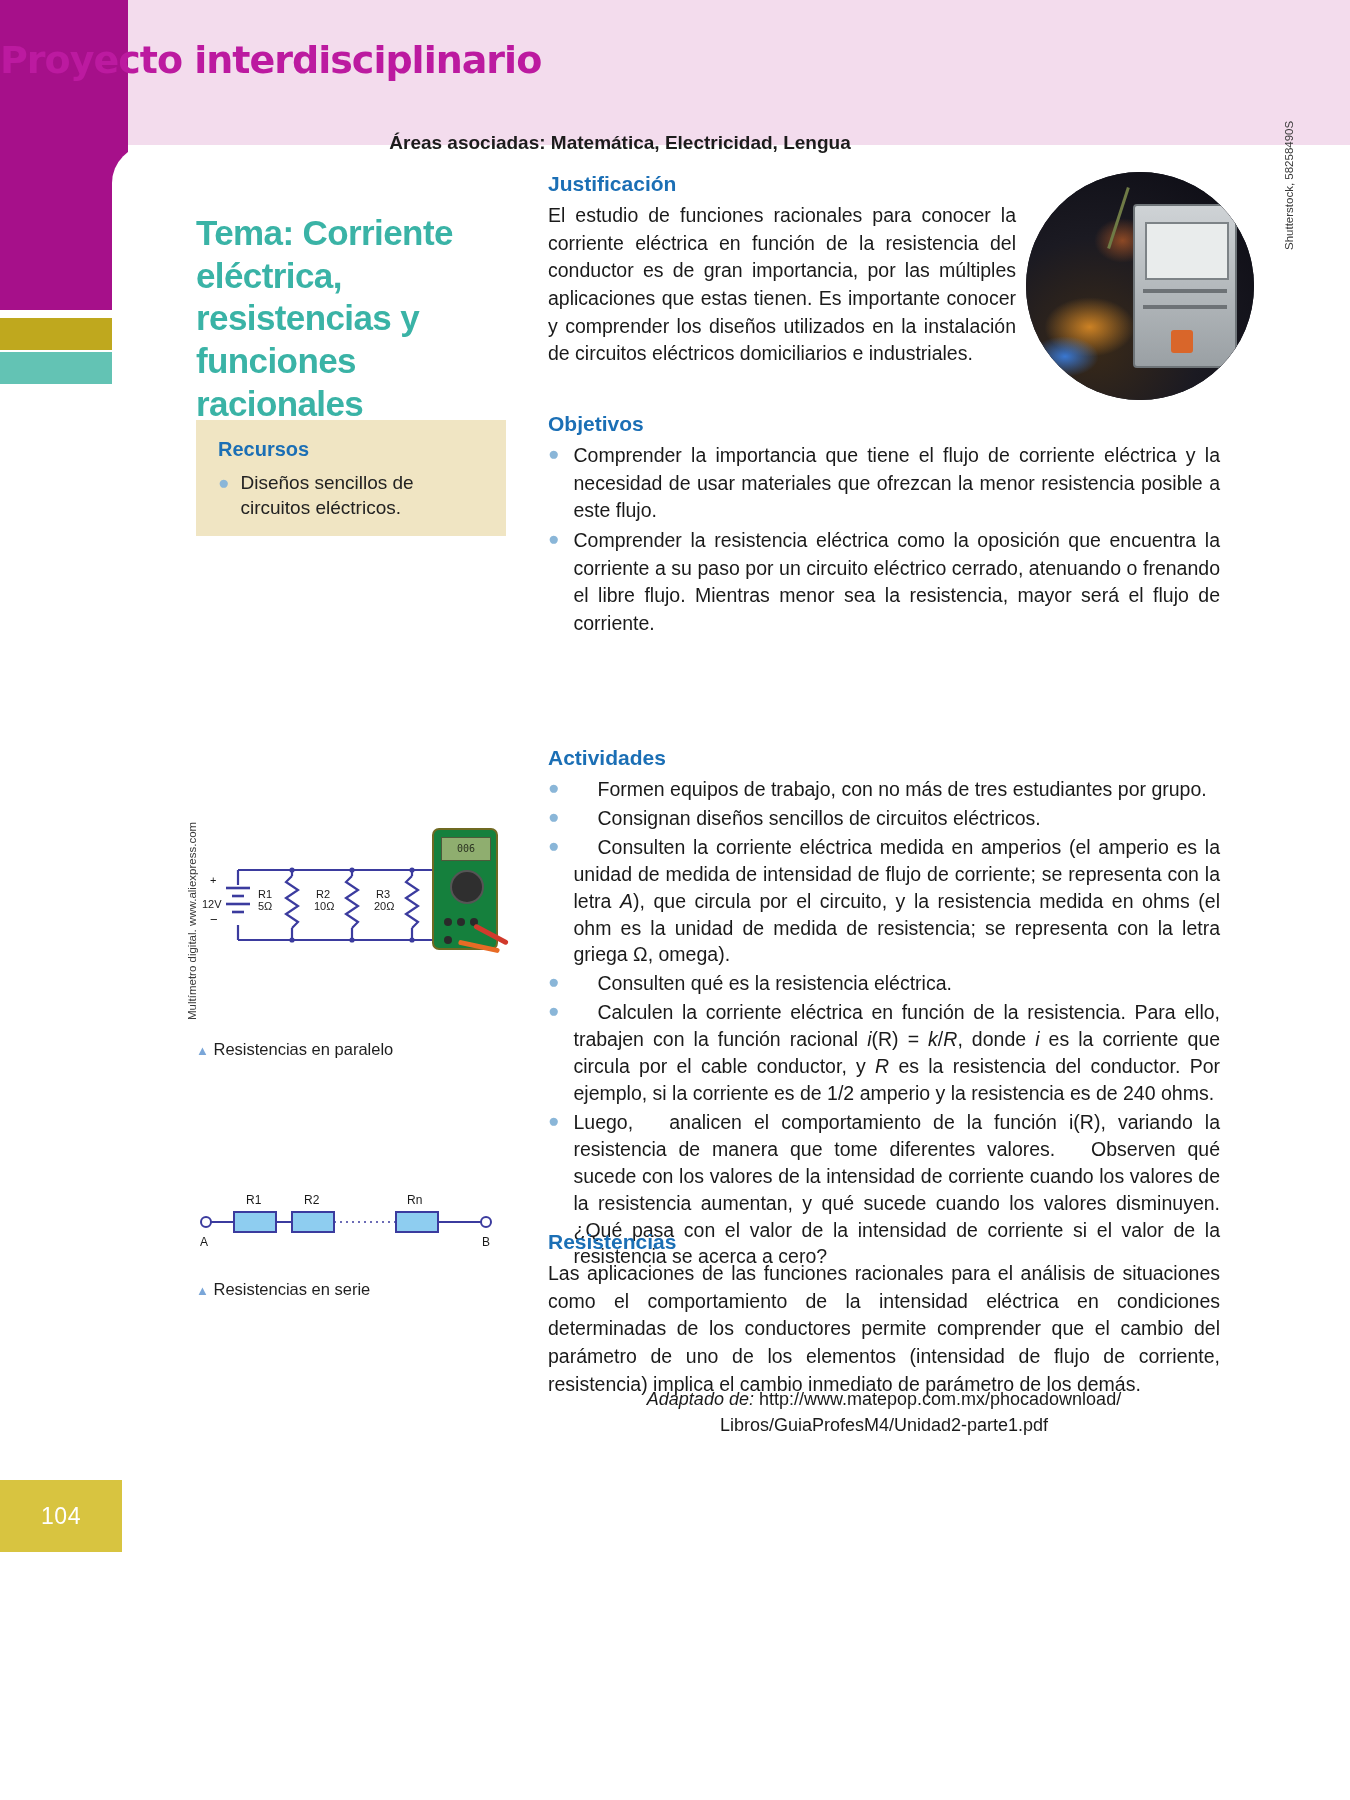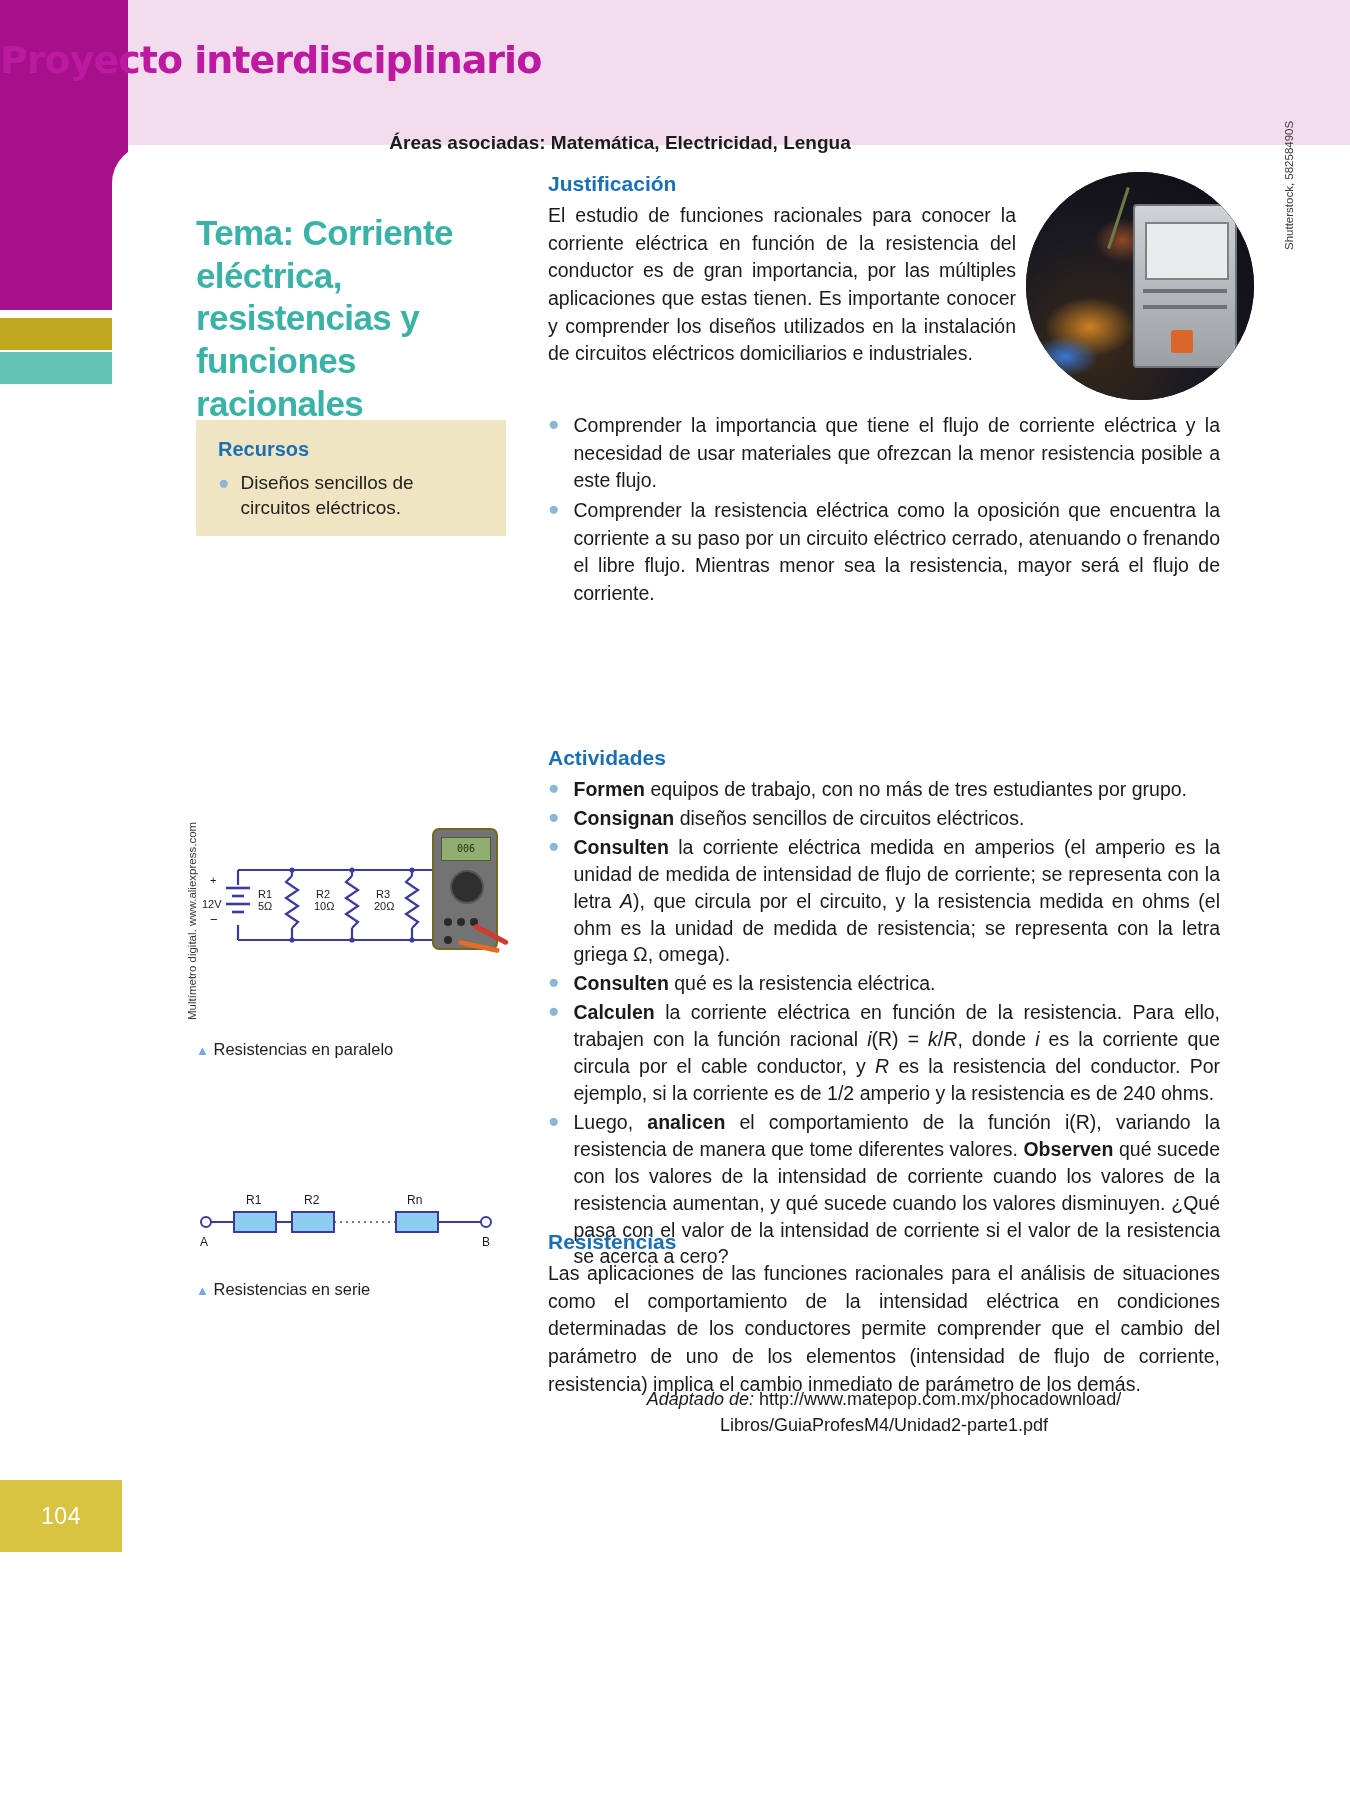--- a/index.html
+++ b/index.html
@@ -104,21 +104,21 @@
   }
   .just-txt{width:468px;}
   ul.bul{margin:0;padding:0;list-style:none;}
   ul.bul li{
     display:flex;gap:14px;margin-bottom:2px;
     font-size:19.5px;color:#1a1a1a;line-height:1.42;text-align:justify;
   }
   ul.bul li .dot{color:#8ab6d8;font-size:19px;line-height:1.3;flex:0 0 auto;}
   ul.bul li .txt{flex:1 1 auto;text-align:justify;}
   .act li .txt{line-height:1.38;}
-  b{font-weight:bold;}
+  b{font-weight:normal;margin-left:24px;}
   i{font-style:italic;}
   
   .photo{
     position:absolute;left:1026px;top:172px;width:228px;height:228px;
     border-radius:50%;
     overflow:hidden;
     background:#10121c;
   }
   .photo .sky{
     position:absolute;inset:0;
@@ -160,21 +160,21 @@
   .fig-caption .tri{color:#7aa6d8;font-size:13px;}
   .figA{position:absolute;left:200px;top:840px;width:320px;height:130px;}
   .figB{position:absolute;left:196px;top:1180px;width:320px;height:80px;}
   .capA{position:absolute;left:196px;top:1040px;}
   .capB{position:absolute;left:196px;top:1280px;}
   .multimeter{
     position:absolute;left:418px;top:828px;width:96px;height:150px;
   }
   .mm-body{
     position:absolute;left:14px;top:0;width:62px;height:118px;
-    background:#737373;border:2px solid #6f6a22;border-radius:7px;
+    background:#15803d;border:2px solid #6f6a22;border-radius:7px;
   }
   .mm-screen{
     position:absolute;left:7px;top:7px;width:48px;height:22px;
     background:#8fae6f;border:1px solid #4d5a3a;
     font-size:10px;color:#2c3322;text-align:center;line-height:22px;
     font-family:"DejaVu Sans Mono",monospace;
   }
   .mm-dial{
     position:absolute;left:16px;top:40px;width:30px;height:30px;border-radius:50%;
     background:#2f2f2f;border:2px solid #555;
@@ -322,20 +322,21 @@
   </div>
 </div>
 <div class="credit-photo">Shutterstock, 58258490S</div>
 
 <div class="rcol" style="top:172px;">
   <div class="h-blue">Justificación</div>
   <div class="body-txt just-txt">El estudio de funciones racionales para conocer la corriente eléctrica en función de la resistencia del conductor es de gran importancia, por las múltiples aplicaciones que estas tienen. Es importante conocer y comprender los diseños utilizados en la instalación de circuitos eléctricos domiciliarios e industriales.</div>
 </div>
 
 <div class="rcol" style="top:412px;">
+  <div class="h-blue">Objetivos</div>
   <ul class="bul">
     <li>
       <span class="dot">●</span>
       <span class="txt">Comprender la importancia que tiene el flujo de corriente eléctrica y la necesidad de usar materiales que ofrezcan la menor resistencia posible a este flujo.</span>
     </li>
     <li>
       <span class="dot">●</span>
       <span class="txt">Comprender la resistencia eléctrica como la oposición que encuentra la corriente a su paso por un circuito eléctrico cerrado, atenuando o frenando el libre flujo. Mientras menor sea la resistencia, mayor será el flujo de corriente.</span>
     </li>
   </ul>

